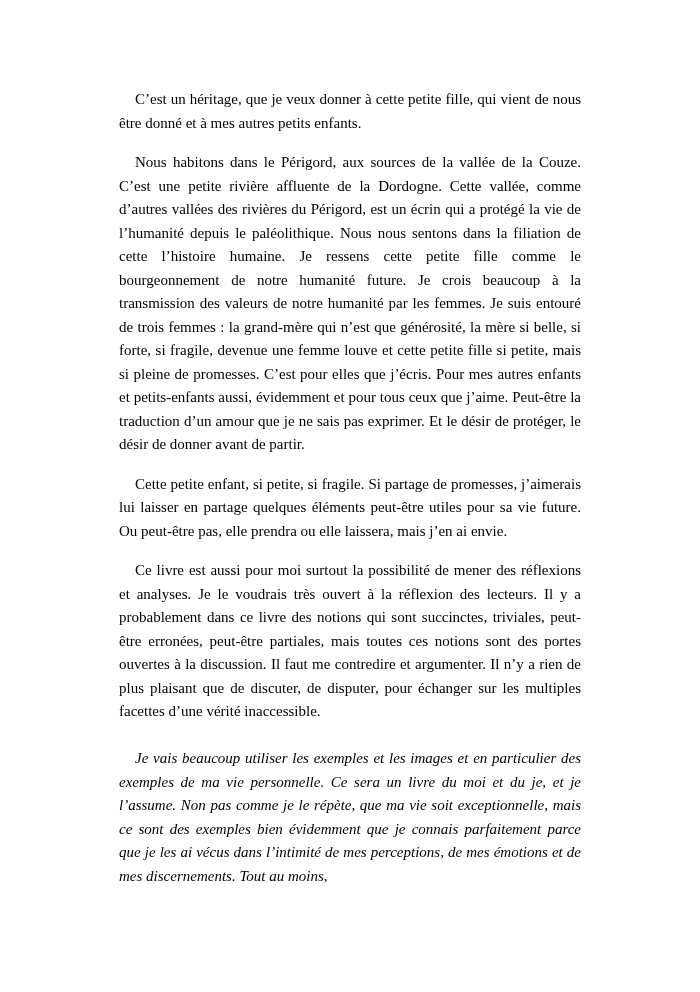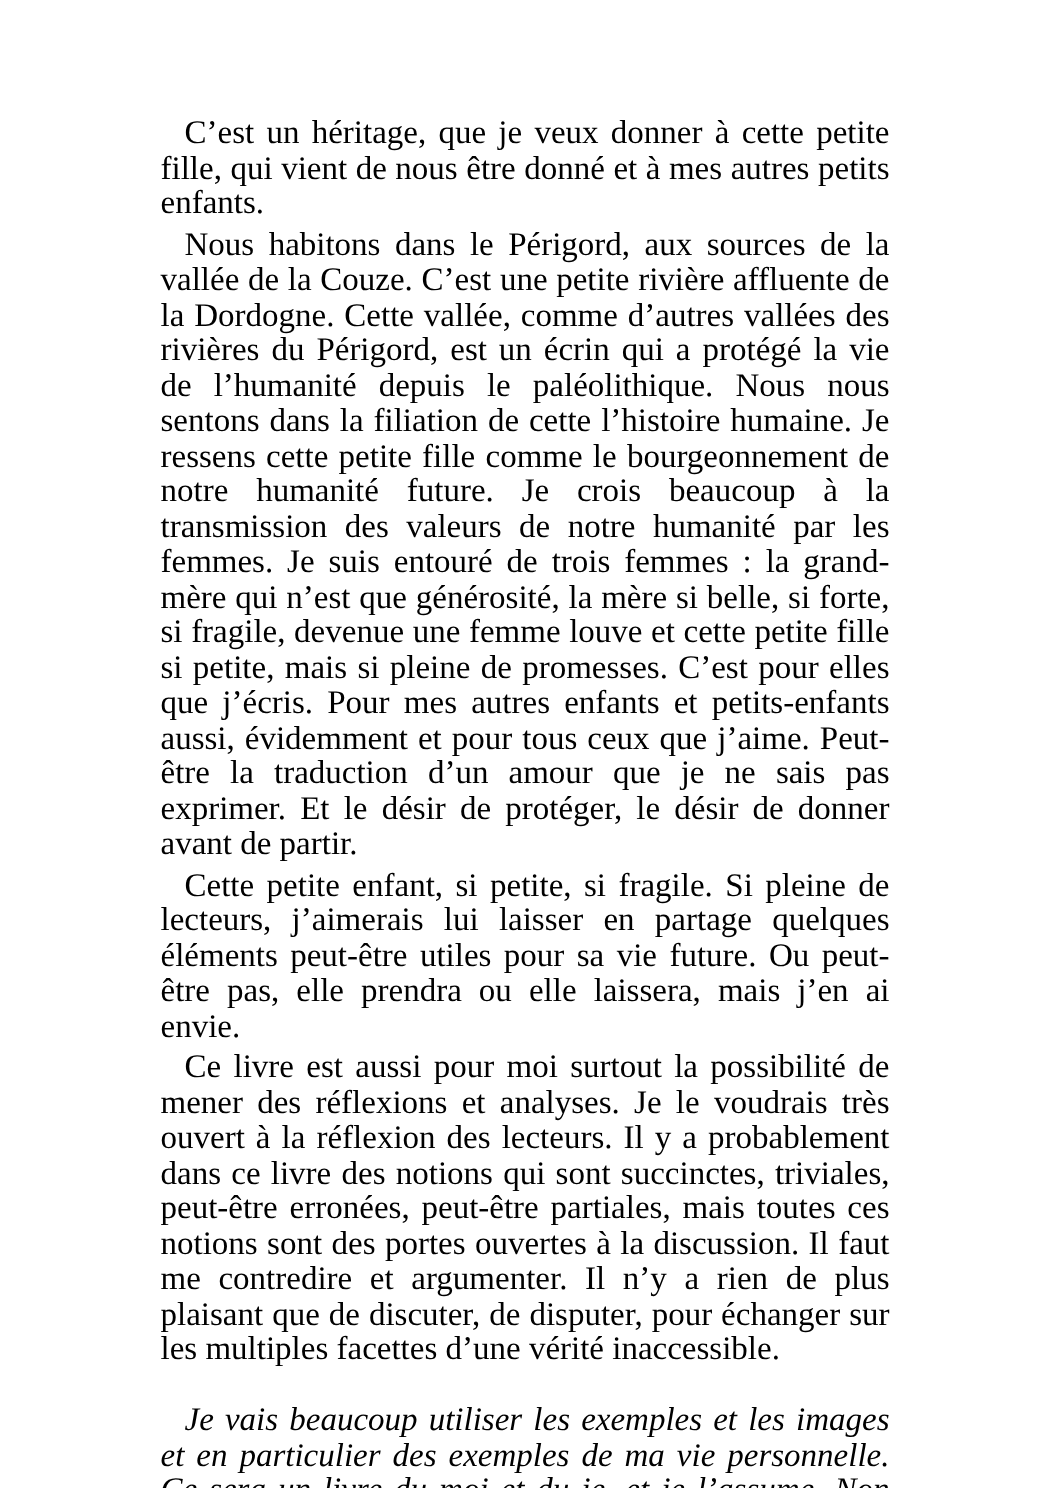--- a/index.html
+++ b/index.html
@@ -22,25 +22,25 @@
     background: #ffffff;
     box-sizing: border-box;
   }
   .text-column {
     position: absolute;
     left: 103px;
     top: 72px;
     width: 494px;
   }
   p.para {
-    margin: 4px;
+    margin: 16px;
     padding: 0;
     text-align: justify;
     text-justify: inter-word;
-    font-size: 22px;
+    font-size: 15px;
     line-height: 23.5px;
     text-indent: 16px;
     hyphens: none;
     -webkit-hyphens: none;
     word-spacing: 0px;
     letter-spacing: 0px;
   }
   p.para.gap-before {
     margin-top: 23.5px;
     font-style: italic;
@@ -50,20 +50,20 @@
 </head>
 <body>
 
 <div class="page">
   <div class="text-column">
 
     <p class="para">C’est un héritage, que je veux donner à cette petite fille, qui vient de nous être donné et à mes autres petits enfants.</p>
 
     <p class="para">Nous habitons dans le Périgord, aux sources de la vallée de la Couze. C’est une petite rivière affluente de la Dordogne. Cette vallée, comme d’autres vallées des rivières du Périgord, est un écrin qui a protégé la vie de l’humanité depuis le paléolithique. Nous nous sentons dans la filiation de cette l’histoire humaine. Je ressens cette petite fille comme le bourgeonnement de notre humanité future. Je crois beaucoup à la transmission des valeurs de notre humanité par les femmes. Je suis entouré de trois femmes : la grand-mère qui n’est que générosité, la mère si belle, si forte, si fragile, devenue une femme louve et cette petite fille si petite, mais si pleine de promesses. C’est pour elles que j’écris. Pour mes autres enfants et petits-enfants aussi, évidemment et pour tous ceux que j’aime. Peut-être la traduction d’un amour que je ne sais pas exprimer. Et le désir de protéger, le désir de donner avant de partir.</p>
 
-    <p class="para">Cette petite enfant, si petite, si fragile. Si pleine de lecteurs, j’aimerais lui laisser en partage quelques éléments peut-être utiles pour sa vie future. Ou peut-être pas, elle prendra ou elle laissera, mais j’en ai envie.</p>
+    <p class="para">Cette petite enfant, si petite, si fragile. Si partage de promesses, j’aimerais lui laisser en partage quelques éléments peut-être utiles pour sa vie future. Ou peut-être pas, elle prendra ou elle laissera, mais j’en ai envie.</p>
 
     <p class="para">Ce livre est aussi pour moi surtout la possibilité de mener des réflexions et analyses. Je le voudrais très ouvert à la réflexion des lecteurs. Il y a probablement dans ce livre des notions qui sont succinctes, triviales, peut-être erronées, peut-être partiales, mais toutes ces notions sont des portes ouvertes à la discussion. Il faut me contredire et argumenter. Il n’y a rien de plus plaisant que de discuter, de disputer, pour échanger sur les multiples facettes d’une vérité inaccessible.</p>
 
     <p class="para gap-before">Je vais beaucoup utiliser les exemples et les images et en particulier des exemples de ma vie personnelle. Ce sera un livre du moi et du je, et je l’assume. Non pas comme je le répète, que ma vie soit exceptionnelle, mais ce sont des exemples bien évidemment que je connais parfaitement parce que je les ai vécus dans l’intimité de mes perceptions, de mes émotions et de mes discernements. Tout au moins,</p>
 
   </div>
 </div>
 
 </body></html>

